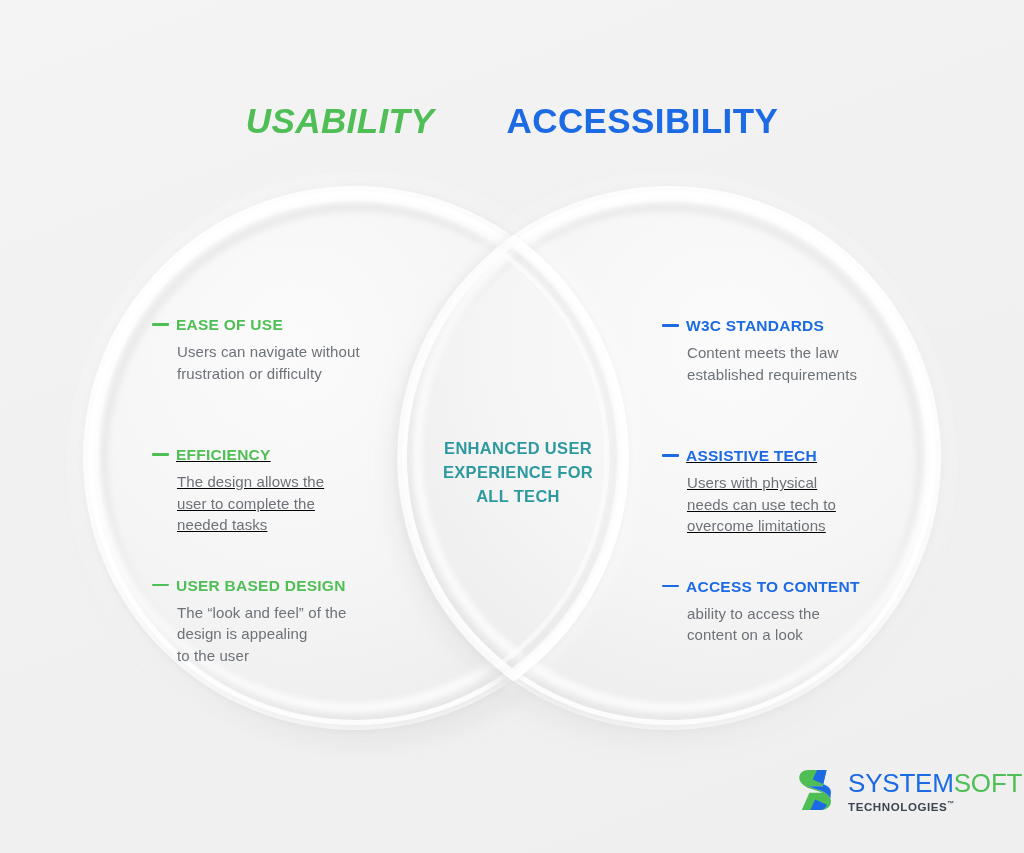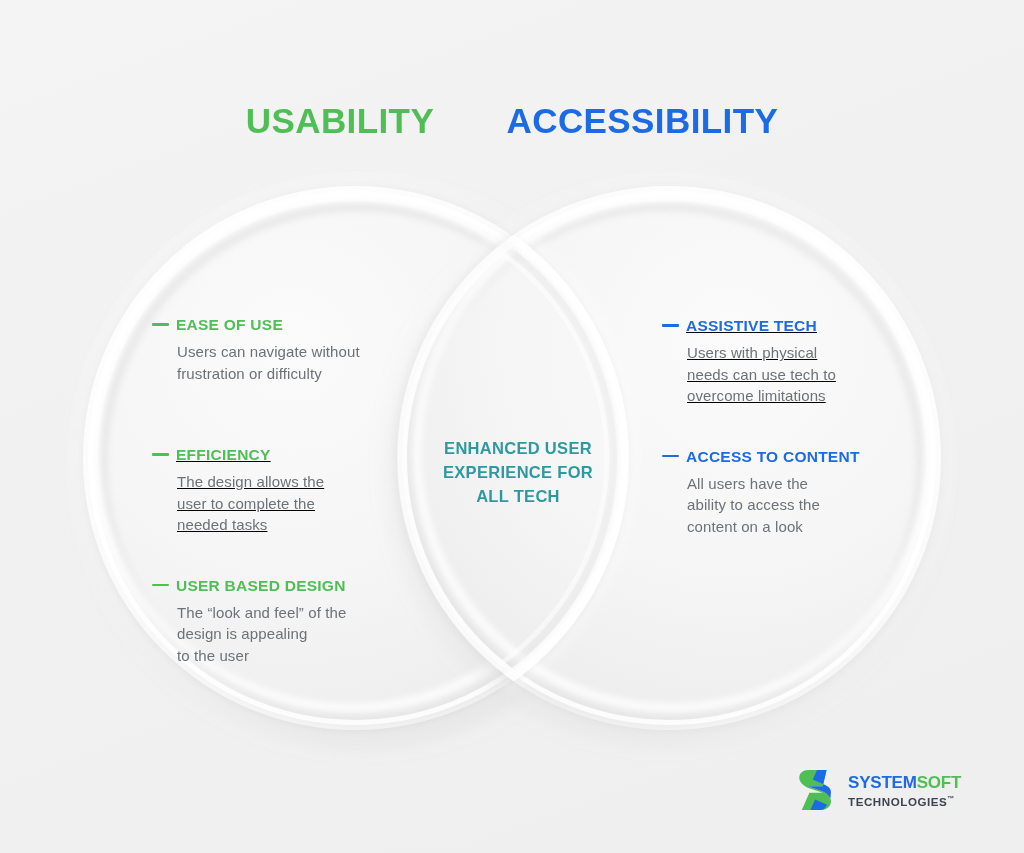--- a/index.html
+++ b/index.html
@@ -31,21 +31,21 @@
     text-align: center;
     pointer-events: none;
   }
   .title {
     display: inline-block;
     font-size: 35px;
     font-weight: bold;
     letter-spacing: 0.4px;
     line-height: 1;
   }
-  .title-usability  { color: #4fbe55; margin-right: 68px; }
+  .title-usability  { color: #4fbe55; margin-right: 68px; font-style: italic; }
   .title-access     { color: #1c6ae4; }
 
   
   #venn {
     position: absolute;
     left: 0;
     top: 0;
     width: 1024px;
     height: 853px;
   }
@@ -115,22 +115,22 @@
     position: absolute;
     left: 797px;
     top: 768px;
     display: flex;
     align-items: center;
     z-index: 7;
   }
   .logo-mark { width: 42px; height: 44px; flex: none; margin-right: 9px; }
   .logo-words { line-height: 1; padding-top: 2px; }
   .logo-top {
-    font-size: 17px;
-    font-weight: bold;
+    font-size: 26px;
+    font-weight: normal;
     letter-spacing: -0.2px;
     white-space: nowrap;
   }
   .logo-sys  { color: #1c6ae4; }
   .logo-soft { color: #4fbe55; }
   .logo-sub {
     margin-top: 4px;
     font-size: 11.6px;
     font-weight: bold;
     letter-spacing: 0.55px;
@@ -266,40 +266,49 @@
       <div class="item-body">
         <div>The “look and feel” of the</div>
         <div>design is appealing</div>
         <div>to the user</div>
       </div>
     </div>
   </div>
 
   <div class="col col-right">
 
+    <div class="item gap-a">
+      <div class="item-head head-blue">
+        <span class="dash"></span>
+        <span>W3C STANDARDS</span>
+      </div>
+      <div class="item-body">
+        <div>Content meets the law</div>
+        <div>established requirements</div>
+      </div>
+    </div>
 
     <div class="item gap-b">
       <div class="item-head head-blue">
         <span class="dash"></span>
         <span>ASSISTIVE TECH</span>
       </div>
       <div class="item-body">
         <div>Users with physical</div>
         <div>needs can use tech to</div>
         <div>overcome limitations</div>
       </div>
     </div>
 
     <div class="item">
       <div class="item-head head-blue">
         <span class="dash"></span>
         <span>ACCESS TO CONTENT</span>
       </div>
       <div class="item-body">
-        <div>All users have the</div>
         <div>ability to access the</div>
         <div>content on a look</div>
       </div>
     </div>
   </div>
 
   <div class="center-text">
     <div>ENHANCED USER</div>
     <div>EXPERIENCE FOR</div>
     <div>ALL TECH</div>

